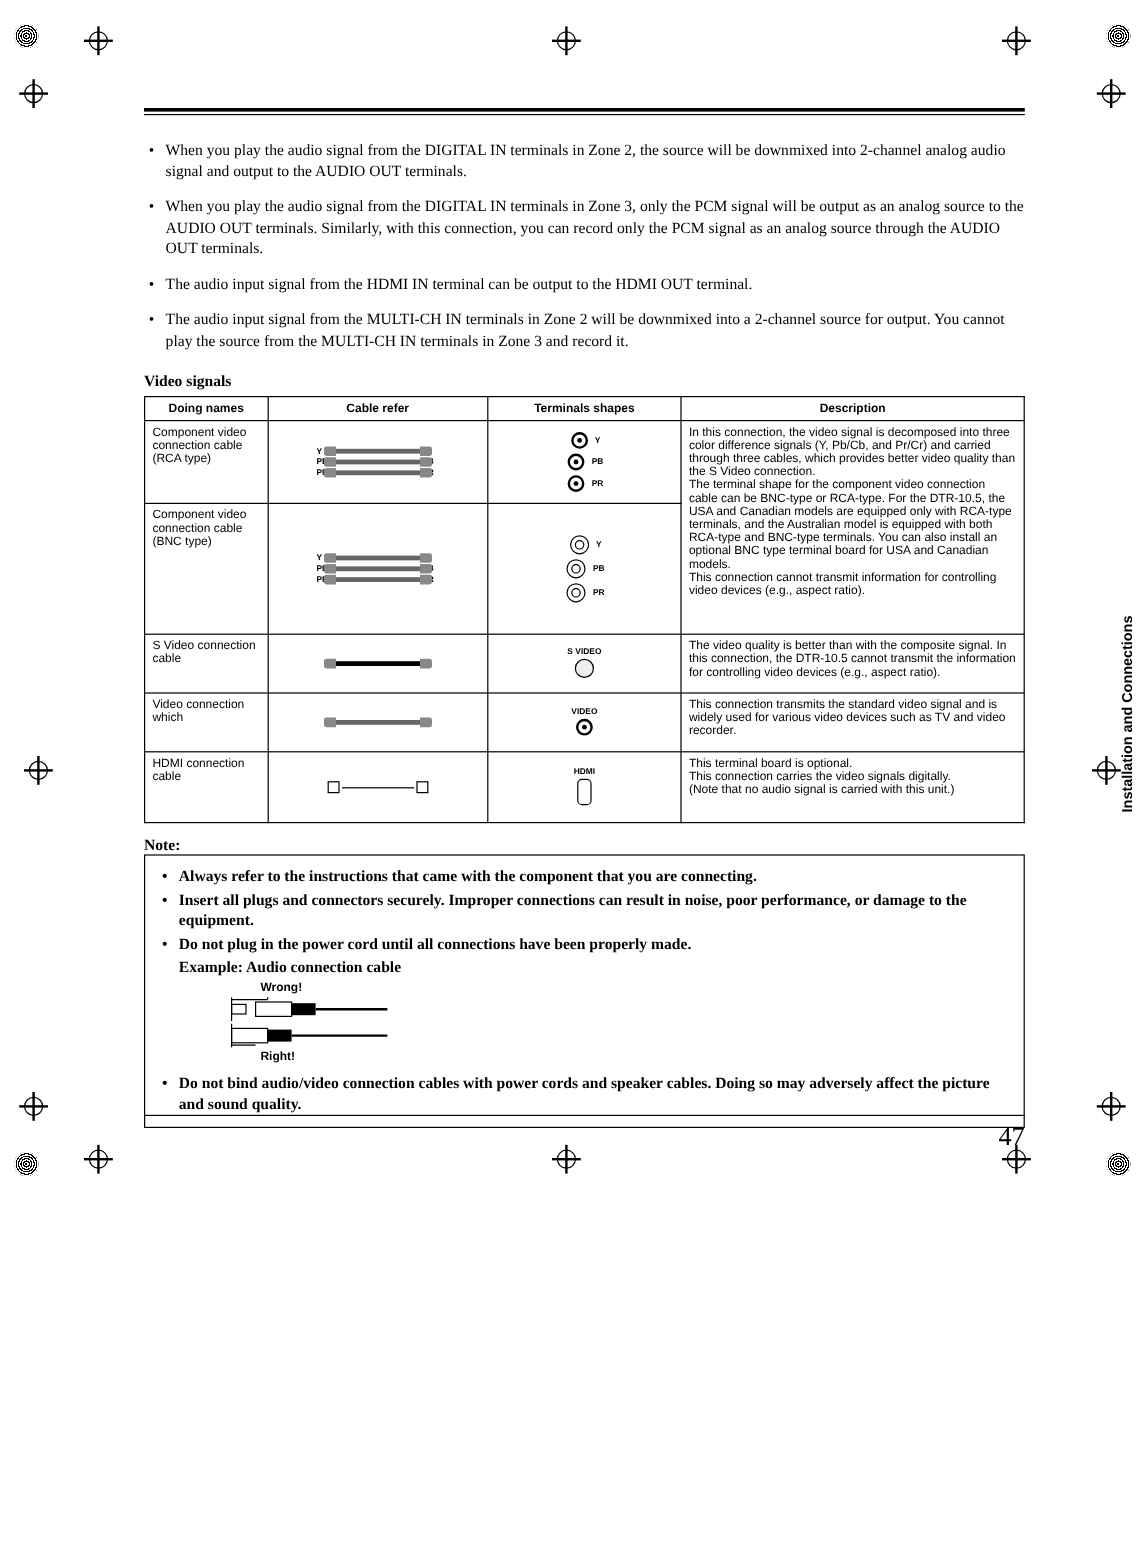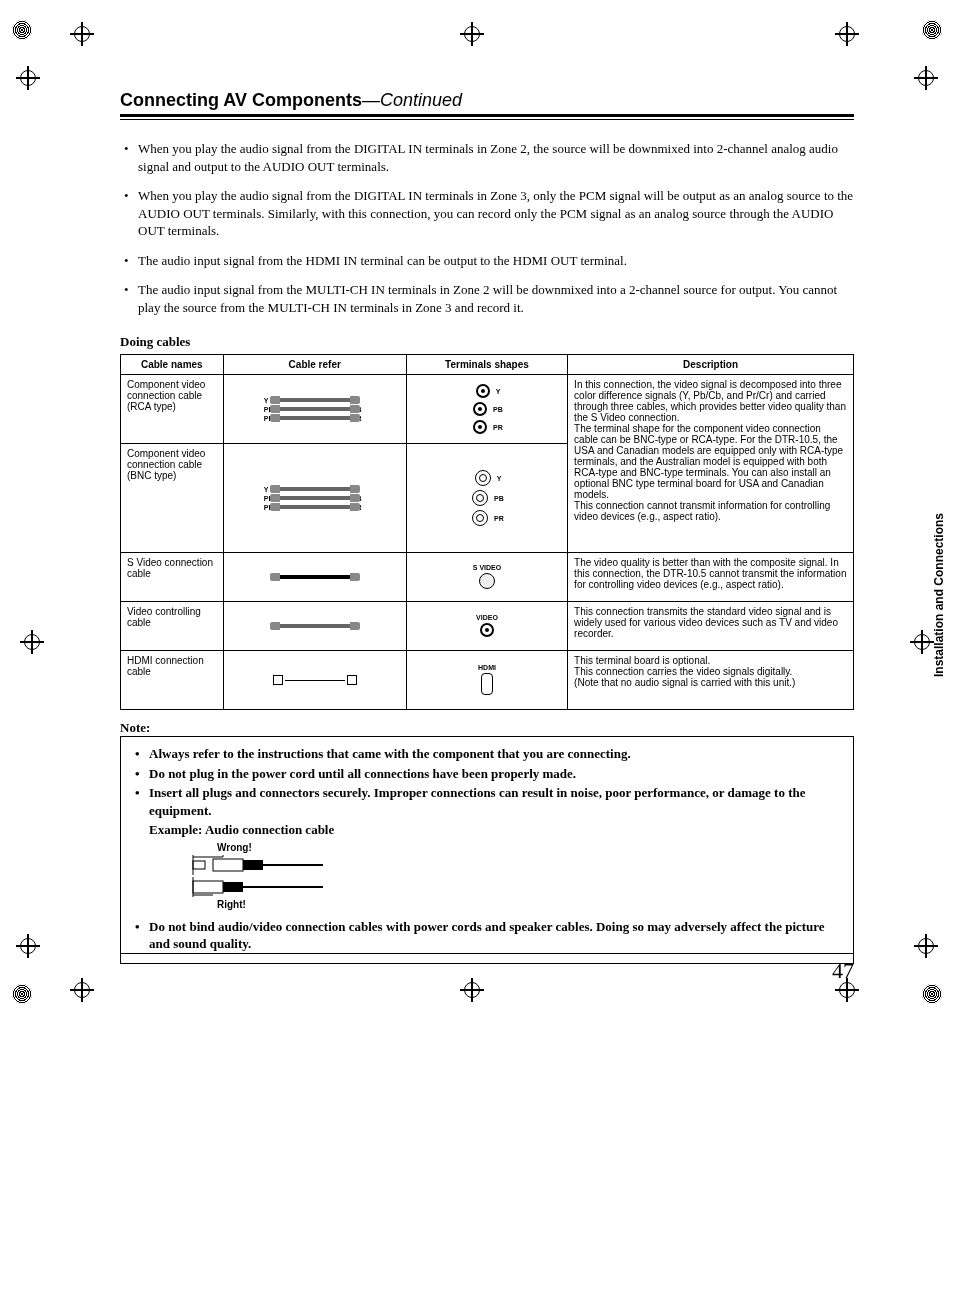--- a/index.html
+++ b/index.html
@@ -247,39 +247,36 @@
 <div class="tgt br2">
     <div class="h"></div>
   </div>
 
 <div class="side-tab">
   <span>Installation and Connections</span>
 </div>
 
 <div class="page">
 
-  <h1 class="heading">
-    <span>Connecting AV Components</span><span class="cont">—Continued</span>
-  </h1>
   <div class="top-rule"></div>
   <div class="thin-rule"></div>
 
   <ul class="bullets">
     <li>When you play the audio signal from the DIGITAL IN terminals in Zone 2, the source will be downmixed into 2-channel analog audio signal and output to the AUDIO OUT terminals.</li>
     <li>When you play the audio signal from the DIGITAL IN terminals in Zone 3, only the PCM signal will be output as an analog source to the AUDIO OUT terminals. Similarly, with this connection, you can record only the PCM signal as an analog source through the AUDIO OUT terminals.</li>
     <li>The audio input signal from the HDMI IN terminal can be output to the HDMI OUT terminal.</li>
     <li>The audio input signal from the MULTI-CH IN terminals in Zone 2 will be downmixed into a 2-channel source for output. You cannot play the source from the MULTI-CH IN terminals in Zone 3 and record it.</li>
   </ul>
 
-  <div class="subhead">Doing cables</div>
+  <div class="subhead">Video signals</div>
 
   <table class="cables">
     <thead>
       <tr>
-        <th class="col-name">Cable names</th>
+        <th class="col-name">Doing names</th>
         <th class="col-form">Cable refer</th>
         <th class="col-term">Terminals shapes</th>
         <th class="col-desc">Description</th>
       </tr>
     </thead>
     <tbody>
 
       <tr>
         <td>Component video connection cable (RCA type)</td>
         <td>
@@ -373,21 +370,21 @@
         <td>
           <div class="cell-diagram" style="min-height:40px;">
             <div class="sv-label">S VIDEO</div>
             <div class="sv-term"></div>
           </div>
         </td>
         <td>The video quality is better than with the composite signal. In this connection, the DTR-10.5 cannot transmit the information for controlling video devices (e.g., aspect ratio).</td>
       </tr>
 
       <tr>
-        <td>Video controlling cable</td>
+        <td>Video connection which</td>
         <td>
           <div class="cell-diagram" style="min-height:40px;">
             <div class="cable-row">
                 <span class="cable-line"></span>
               </div>
           </div>
         </td>
         <td>
           <div class="cell-diagram" style="min-height:40px;">
             <div class="sv-label">VIDEO</div>
@@ -419,22 +416,22 @@
 (Note that no audio signal is carried with this unit.)</td>
       </tr>
     </tbody>
   </table>
 
   <div class="note-label">Note:</div>
 
   <div class="warn-box">
     <ul>
       <li>Always refer to the instructions that came with the component that you are connecting.</li>
+      <li>Insert all plugs and connectors securely. Improper connections can result in noise, poor performance, or damage to the equipment.</li>
       <li>Do not plug in the power cord until all connections have been properly made.</li>
-      <li>Insert all plugs and connectors securely. Improper connections can result in noise, poor performance, or damage to the equipment.</li>
     </ul>
     <div class="example-line">Example: Audio connection cable</div>
     <div class="example-diagram">
       <div class="row">
         <span style="width:40px;"></span>
         <span>Wrong!</span>
       </div>
       <div class="row">
         <svg class="plug-svg" viewBox="0 0 150 20">
           <line x1="20" y1="0" x2="20" y2="20" stroke="#000"></line>

